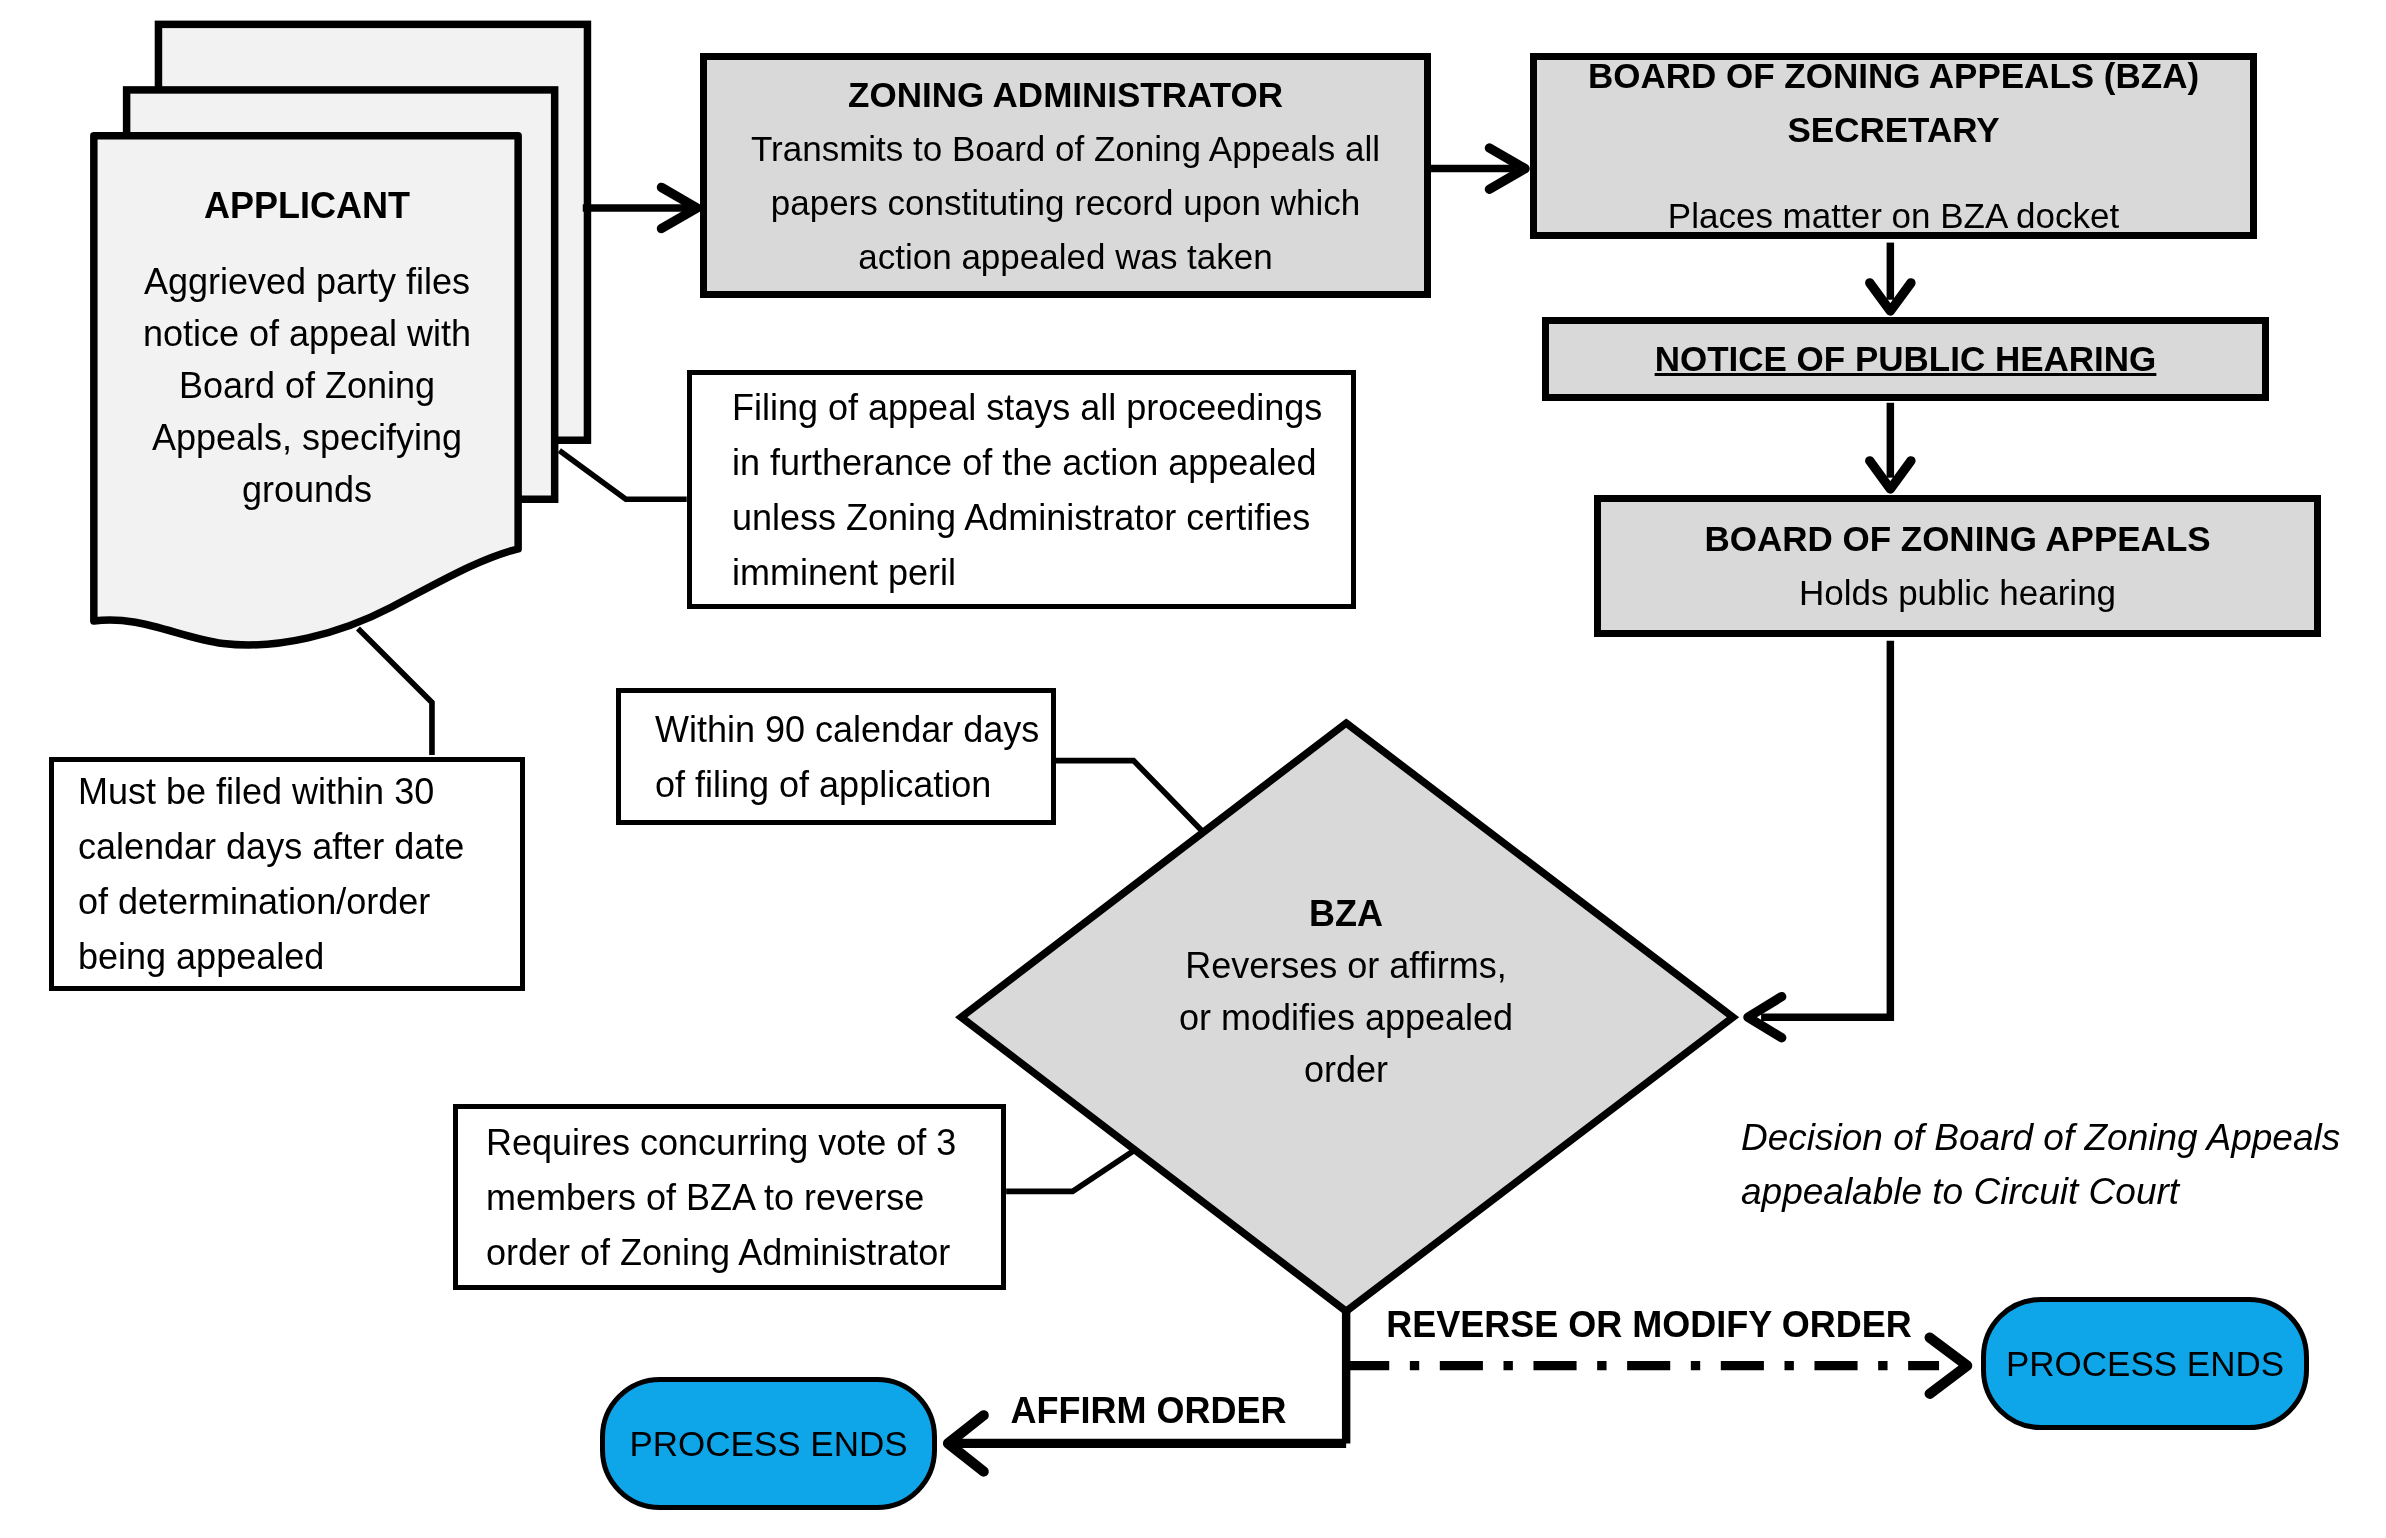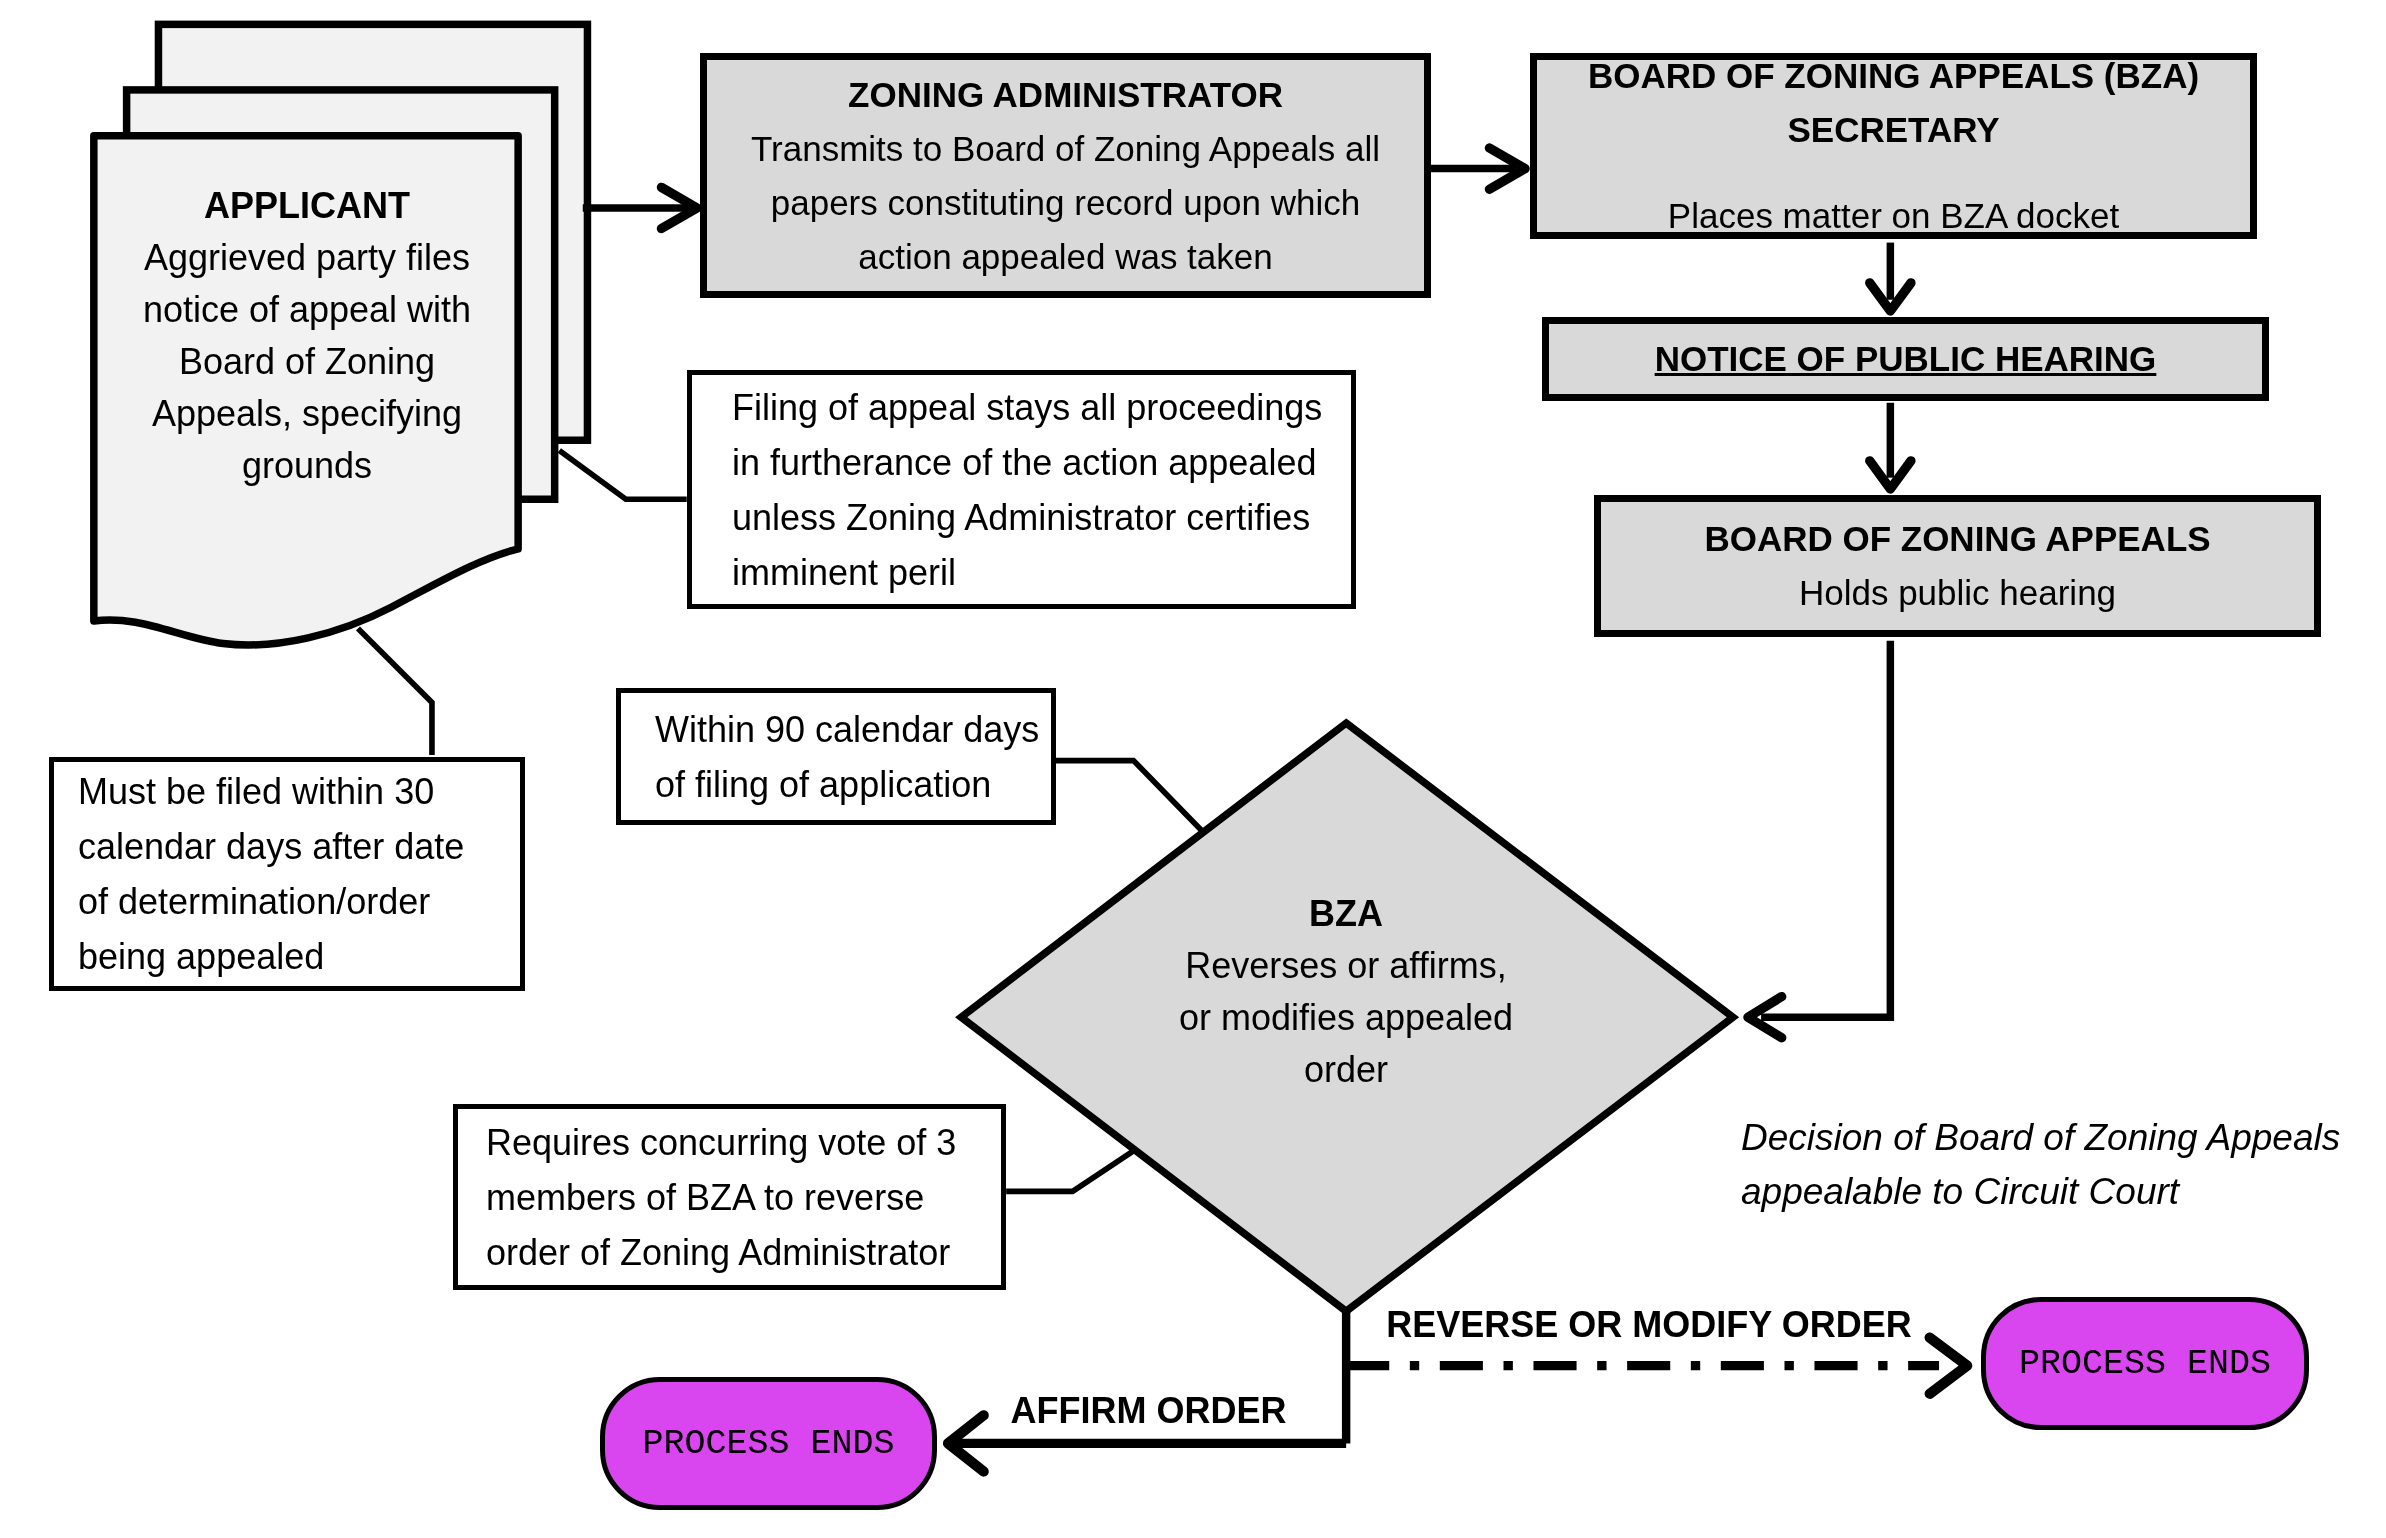--- a/index.html
+++ b/index.html
@@ -10,22 +10,22 @@
   .abs{position:absolute;box-sizing:border-box;}
   .node{display:flex;flex-direction:column;justify-content:center;
         text-align:center;font-size:35px;line-height:54px;}
   .node-gray{background:#d9d9d9;border:7.5px solid #000;}
   .node-title{font-weight:bold;}
   .ml{white-space:pre-line;}
   .callout{background:#ffffff;border:5.6px solid #000;display:flex;flex-direction:column;
            justify-content:center;text-align:left;font-size:36px;line-height:55px;}
   .free-text{display:flex;flex-direction:column;text-align:center;
              font-size:36px;line-height:52px;}
-  .terminator{background:#d946ef;border:5.6px solid #000;border-radius:60px;
-              display:flex;align-items:center;justify-content:center;font-size:35px;font-family:Liberation Mono, monospace;}
+  .terminator{background:#0ea5e9;border:5.6px solid #000;border-radius:60px;
+              display:flex;align-items:center;justify-content:center;font-size:35px;}
   .edge-label{position:absolute;font-weight:bold;font-size:36px;text-align:center;}
   .italic-note{position:absolute;font-style:italic;font-size:37px;line-height:54px;
                text-align:left;white-space:pre-line;}
 </style>
 </head>
 <body>
 
 <div class="canvas">
 
   <svg class="layer" width="2386" height="1538" viewBox="0 0 2547 1642">
@@ -61,21 +61,21 @@
 
     <line x1="1437" y1="1400" x2="1437" y2="1541" stroke="#000" stroke-width="9"></line>
 
     <line x1="1437" y1="1458" x2="2070" y2="1458" stroke="#000" stroke-width="10" stroke-dasharray="46 22 10 22"></line>
     <polyline points="2060,1428 2100,1458 2060,1488" fill="none" stroke="#000" stroke-width="11" stroke-linecap="round" stroke-linejoin="round"></polyline>
 
     <line x1="1437" y1="1541" x2="1020" y2="1541" stroke="#000" stroke-width="10"></line>
     <polyline points="1050,1511 1012,1541 1050,1571" fill="none" stroke="#000" stroke-width="11" stroke-linecap="round" stroke-linejoin="round"></polyline>
   </svg>
 
-  <div class="abs free-text" style="left:97px;top:180px;width:420px;">
+  <div class="abs free-text" style="left:97px;top:180px;width:420px;gap:24px;">
     <div class="node-title">APPLICANT</div>
     <div class="ml">Aggrieved party files
 notice of appeal with
 Board of Zoning
 Appeals, specifying
 grounds</div>
   </div>
 
   <div class="abs node node-gray" style="left:700px;top:53px;width:731px;height:245px;">
     <div class="node-title">ZONING ADMINISTRATOR</div>

